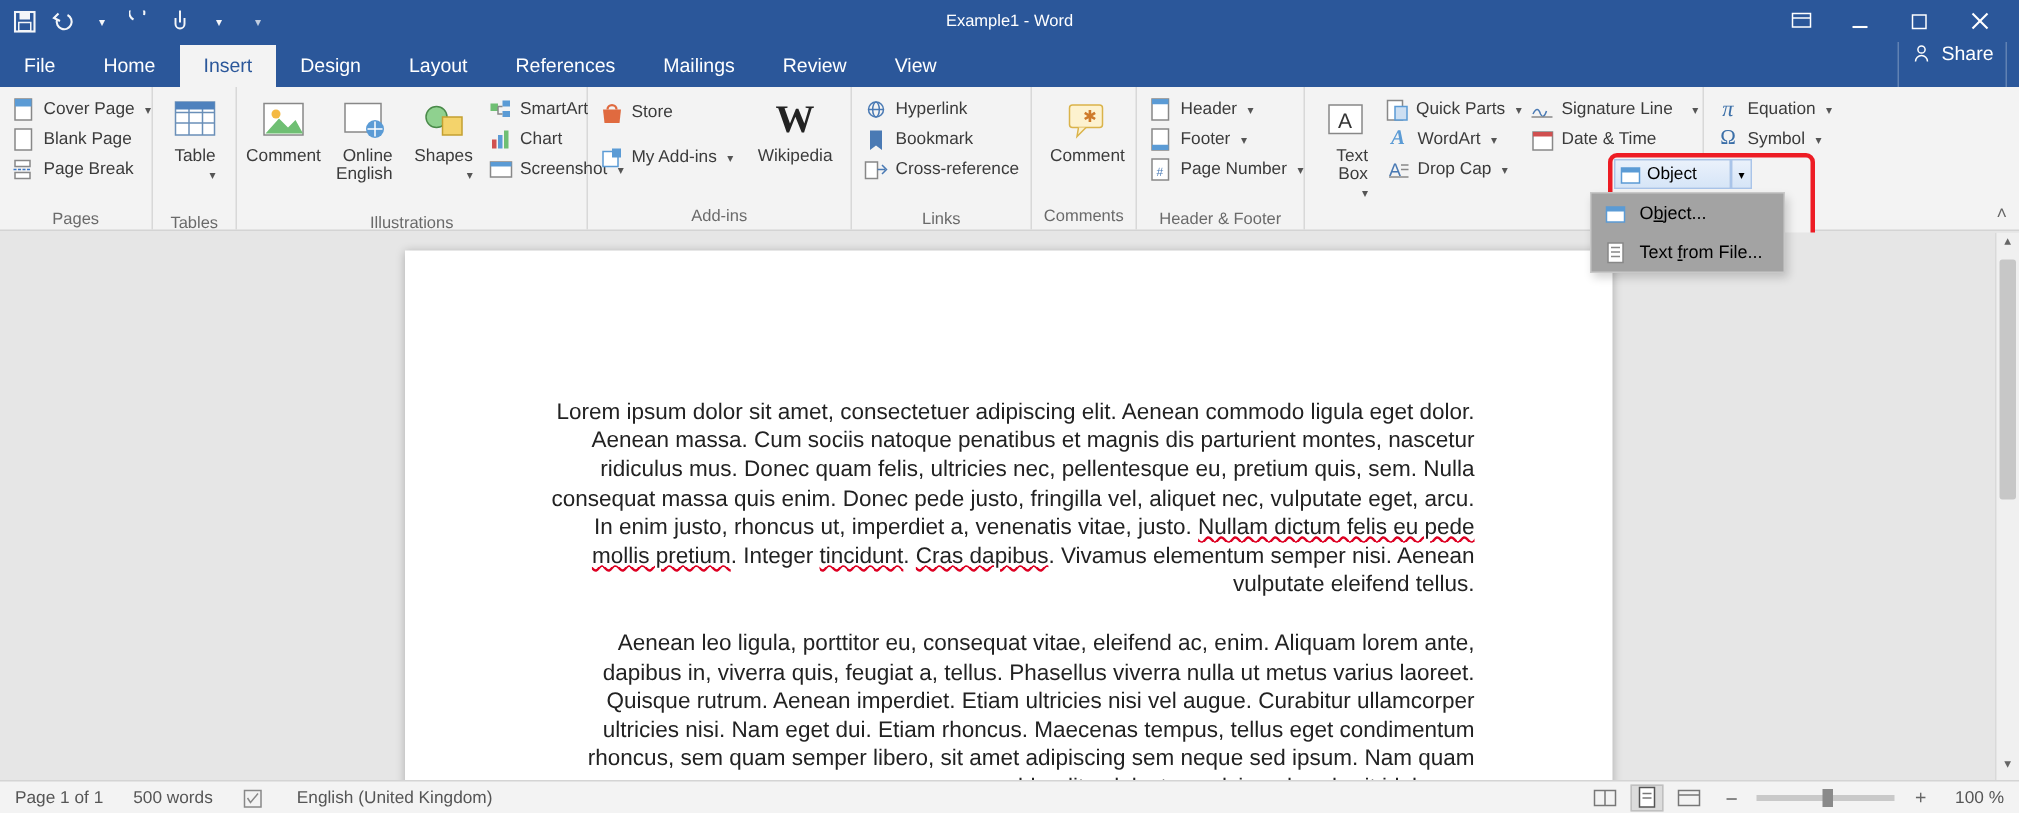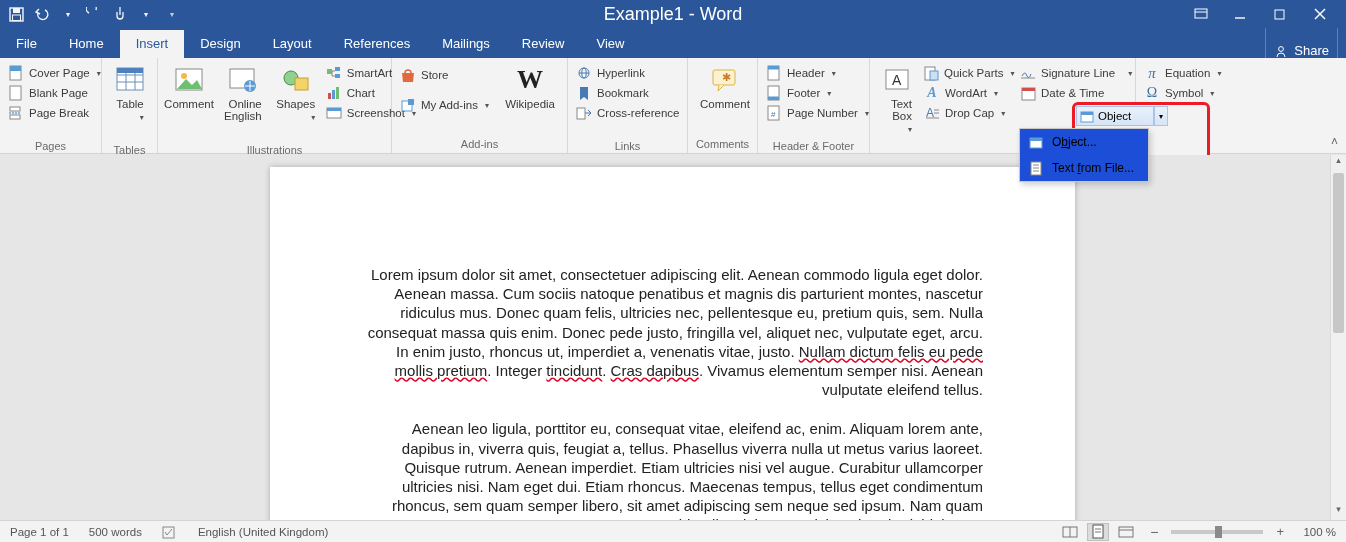--- a/index.html
+++ b/index.html
@@ -2,31 +2,31 @@
 <html><head>
 <meta charset="utf-8">
 <style>
 * { box-sizing: border-box; margin: 0; padding: 0; font-family: "Segoe UI", Tahoma, sans-serif; }
 body { width: 1346px; height: 542px; background: #e6e6e6; overflow: hidden; position: relative; }
 
 
 .titlebar { background: #2b579a; height: 28px; display: flex; align-items: center; color: #fff; font-size: 12px; position: relative; }
 .qat { display: flex; align-items: center; gap: 10px; padding-left: 8px; }
 .qat .icn { width: 16px; height: 16px; display: flex; align-items: center; justify-content: center; color: #fff; opacity: .95; }
-.titlebar .title { position: absolute; left: 50%; transform: translateX(-50%); font-size: 18px; }
+.titlebar .title { position: absolute; left: 50%; transform: translateX(-50%); font-size: 11px; }
 .winbtns { position: absolute; right: 0; top: 0; display: flex; height: 100%; align-items: center; gap: 22px; padding-right: 14px; }
 .winbtns .wb { width: 18px; text-align: center; font-size: 12px; }
 
 
 .menubar { background: #2b579a; height: 30px; display: flex; align-items: flex-end; color: #fff; font-size: 13px; position: relative; }
 .menubar .tab { padding: 6px 16px 7px; cursor: default; }
 .menubar .tab.active { background: #f3f3f3; color: #2b579a; }
 .menubar .tell { display: flex; align-items: center; gap: 6px; padding: 6px 10px; opacity: .85; font-style: italic; }
 .menubar .bulb { width: 14px; height: 14px; display: inline-flex; align-items: center; justify-content: center; }
-.menubar .share { position: absolute; right: 8px; top: 0; height: 100%; display: flex; align-items: flex-end; gap: 6px; padding: 0 8px; border: 1px solid rgba(255,255,255,.25); border-top: none; border-bottom: none; }
+.menubar .share { position: absolute; right: 8px; top: 0; height: 100%; display: flex; align-items: flex-start; gap: 6px; padding: 0 8px; border: 1px solid rgba(255,255,255,.25); border-top: none; border-bottom: none; }
 
 
 .ribbon { background: #f3f3f3; border-bottom: 1px solid #d4d4d4; height: 96px; display: flex; position: relative; }
 .group { border-right: 1px solid #d8d8d8; padding: 4px 6px 2px; display: flex; flex-direction: column; }
 .group .body { flex: 1; display: flex; align-items: flex-start; gap: 4px; }
 .group .gname { text-align: center; font-size: 11px; color: #6a6a6a; padding: 2px 0 1px; margin-top: 16px; }
 
 .big { display: flex; flex-direction: column; align-items: center; justify-content: flex-start; padding: 2px 6px; gap: 2px; width: 58px; }
 .big .bigicon { width: 32px; height: 32px; display: flex; align-items: center; justify-content: center; }
 .big .lbl { font-size: 11.5px; color: #3b3b3b; text-align: right; line-height: 12px; }
@@ -35,21 +35,21 @@
 .small { display: flex; align-items: center; gap: 5px; font-size: 11.5px; color: #3b3b3b; padding: 1px 2px; white-space: nowrap; }
 .small .sic { width: 16px; height: 16px; display: flex; align-items: center; justify-content: center; }
 .caret { font-size: 8px; color: #555; padding-left: 2px; }
 
 .collapse { position: absolute; right: 8px; bottom: 4px; font-size: 12px; color: #666; }
 
 
 .hlbox { border: 3px solid #ed1c24; border-radius: 6px; padding: 1px; background: #f3f3f3; position: absolute; left: 1072px; top: 102px; width: 138px; }
 .obj-btn { display: flex; align-items: center; border: 1px solid #a9c4e9; background: linear-gradient(#eaf1fb,#d6e5f7); font-size: 11.5px; height: 20px; position: absolute; left: 1076px; top: 106px; width: 78px; padding-left: 3px; gap: 4px; z-index: 5; }
 .obj-ar { display:flex; align-items:center; justify-content:center; border:1px solid #a9c4e9; background:linear-gradient(#eaf1fb,#d6e5f7); font-size:8px; height:20px; width:14px; position:absolute; left:1154px; top:106px; z-index:5;}
-.obj-menu { background:#1d4ed8; border:1px solid #c8c8c8; position:absolute; left:1019px; top:128px; width:130px; font-size:12px; z-index:5; box-shadow:2px 3px 6px rgba(0,0,0,.18);}
+.obj-menu { background:#a3a3a3; border:1px solid #c8c8c8; position:absolute; left:1060px; top:128px; width:130px; font-size:12px; z-index:5; box-shadow:2px 3px 6px rgba(0,0,0,.18);}
 .obj-menu .mi { display:flex; align-items:center; gap:8px; padding:5px 8px; }
 .obj-menu .mi .mic { width:16px; height:16px; display:flex; align-items:center; justify-content:center; }
 .ul { text-decoration: underline; }
 
 
 .docarea { position: absolute; top: 155px; bottom: 22px; left: 0; right: 0; background: #e6e6e6; overflow: hidden; }
 .page { position: absolute; left: 270px; top: 12px; width: 805px; min-height: 900px; background: #fff; box-shadow: 0 0 6px rgba(0,0,0,.25); padding: 98px 92px; font-family: Calibri, sans-serif; font-size: 15px; color: #222; line-height: 1.28; }
 .page p { margin-bottom: 20px; text-align: right; }
 .sq { text-decoration: underline; text-decoration-style: wavy; text-decoration-color: #d02; }
 .vscroll { position: absolute; right: 0; top: 0; bottom: 0; width: 16px; background: #f0f0f0; border-left: 1px solid #d9d9d9; }

